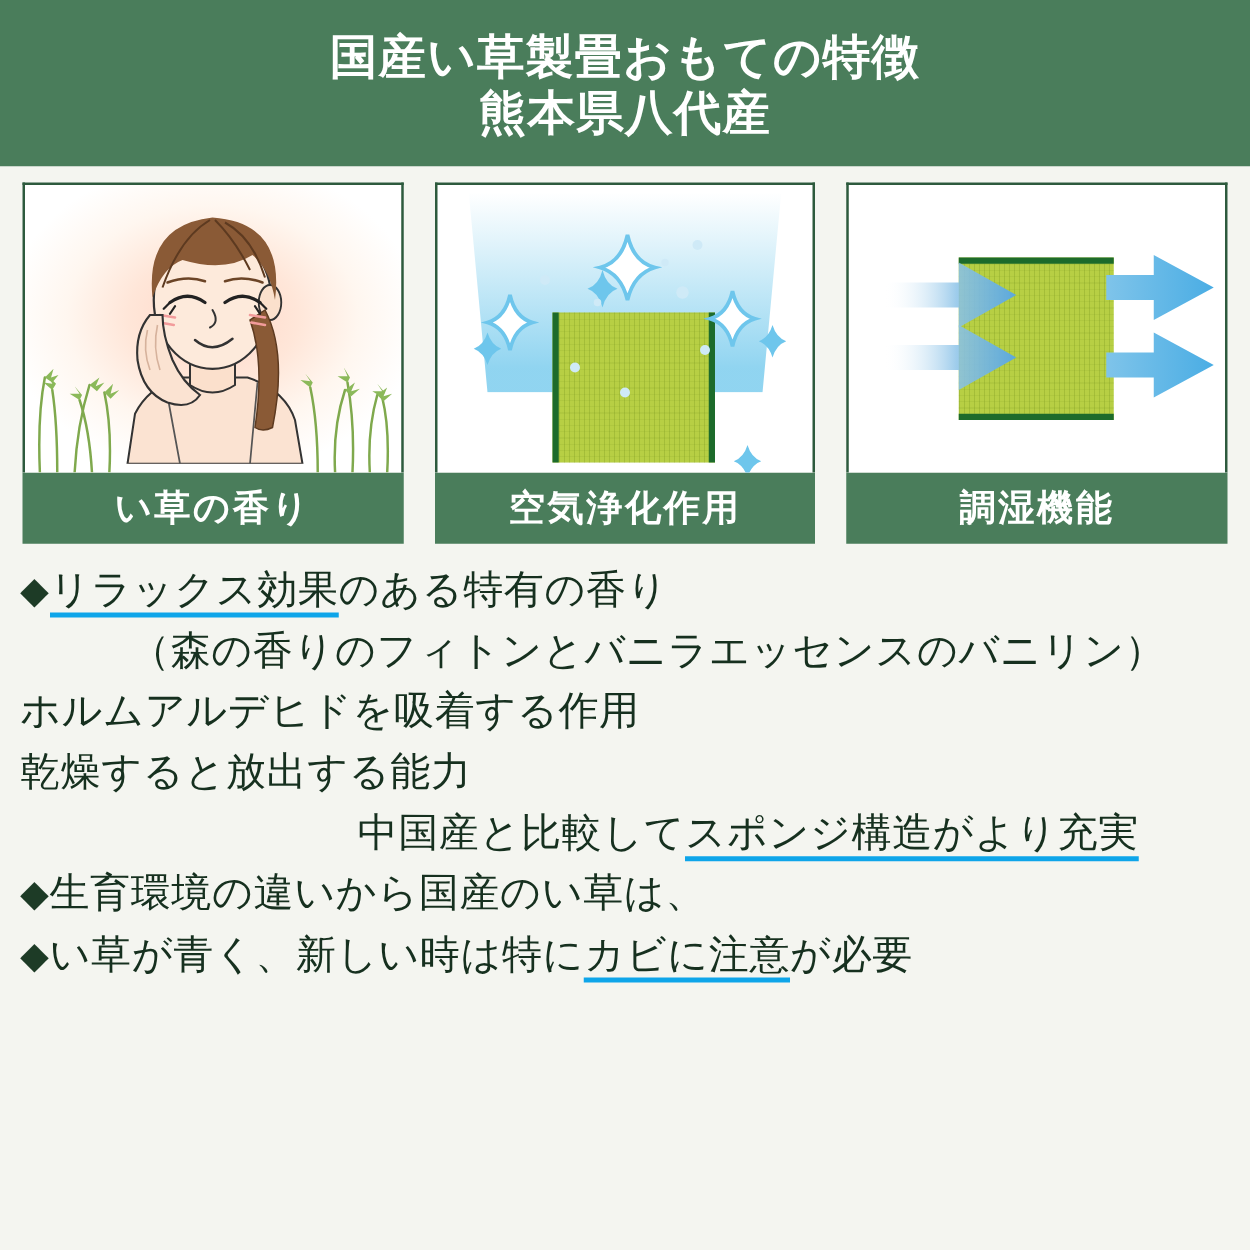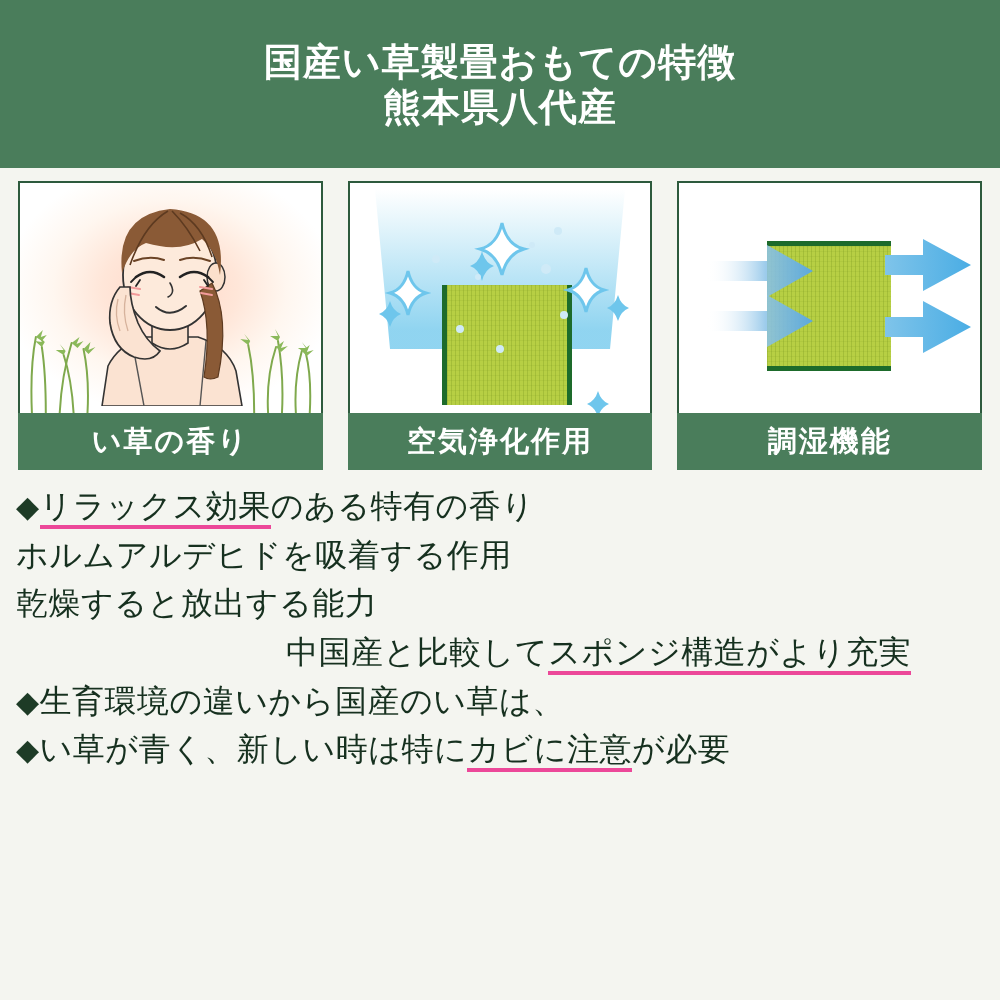--- a/index.html
+++ b/index.html
@@ -16,21 +16,21 @@
   .page {
     position: relative;
     width: 1000px;
     height: 1000px;
     background: #f4f5f0;
     box-sizing: border-box;
   }
 
   
   .header {
-    height: 168px;
+    height: 133px;
     background: #4a7d5b;
     display: flex;
     flex-direction: column;
     align-items: center;
     justify-content: center;
     box-sizing: border-box;
     padding-top: 2px;
   }
   .header-line {
     color: #ffffff;
@@ -122,21 +122,21 @@
     letter-spacing: .5px;
     white-space: nowrap;
     color: #16301f;
     font-family: "Liberation Serif", "DejaVu Serif", serif;
   }
   .line.indent-1 { padding-left: 88px; }
   .line.indent-2 { text-align: left; padding-right: 6px; }
   .line.indent-3 { padding-left: 270px; }
   .diamond { color: #1d3b26; font-size: 30px; }
   .u {
-    border-bottom: 4px solid #ec4899;
+    border-bottom: 4px solid #0ea5e9;
     padding-bottom: 1px;
     font-family: Liberation Serif, serif;
   }
 </style>
 </head>
 <body>
 
 <div class="page">
 
   <div class="header">
@@ -272,20 +272,23 @@
     </div>
 
   </div>
 
   <div class="bullets">
 
     <div class="line">
       <span class="diamond">◆</span><span class="u">リラックス効果</span><span>のある特有の香り</span>
     </div>
 
+    <div class="line indent-1">
+      <span>（森の香りのフィトンとバニラエッセンスのバニリン）</span>
+    </div>
 
 
 
     <div class="line indent-2">
       <span>ホルムアルデヒドを吸着する作用</span>
     </div>
 
 
     <div class="line indent-2">
       <span>乾燥すると放出する能力</span>

